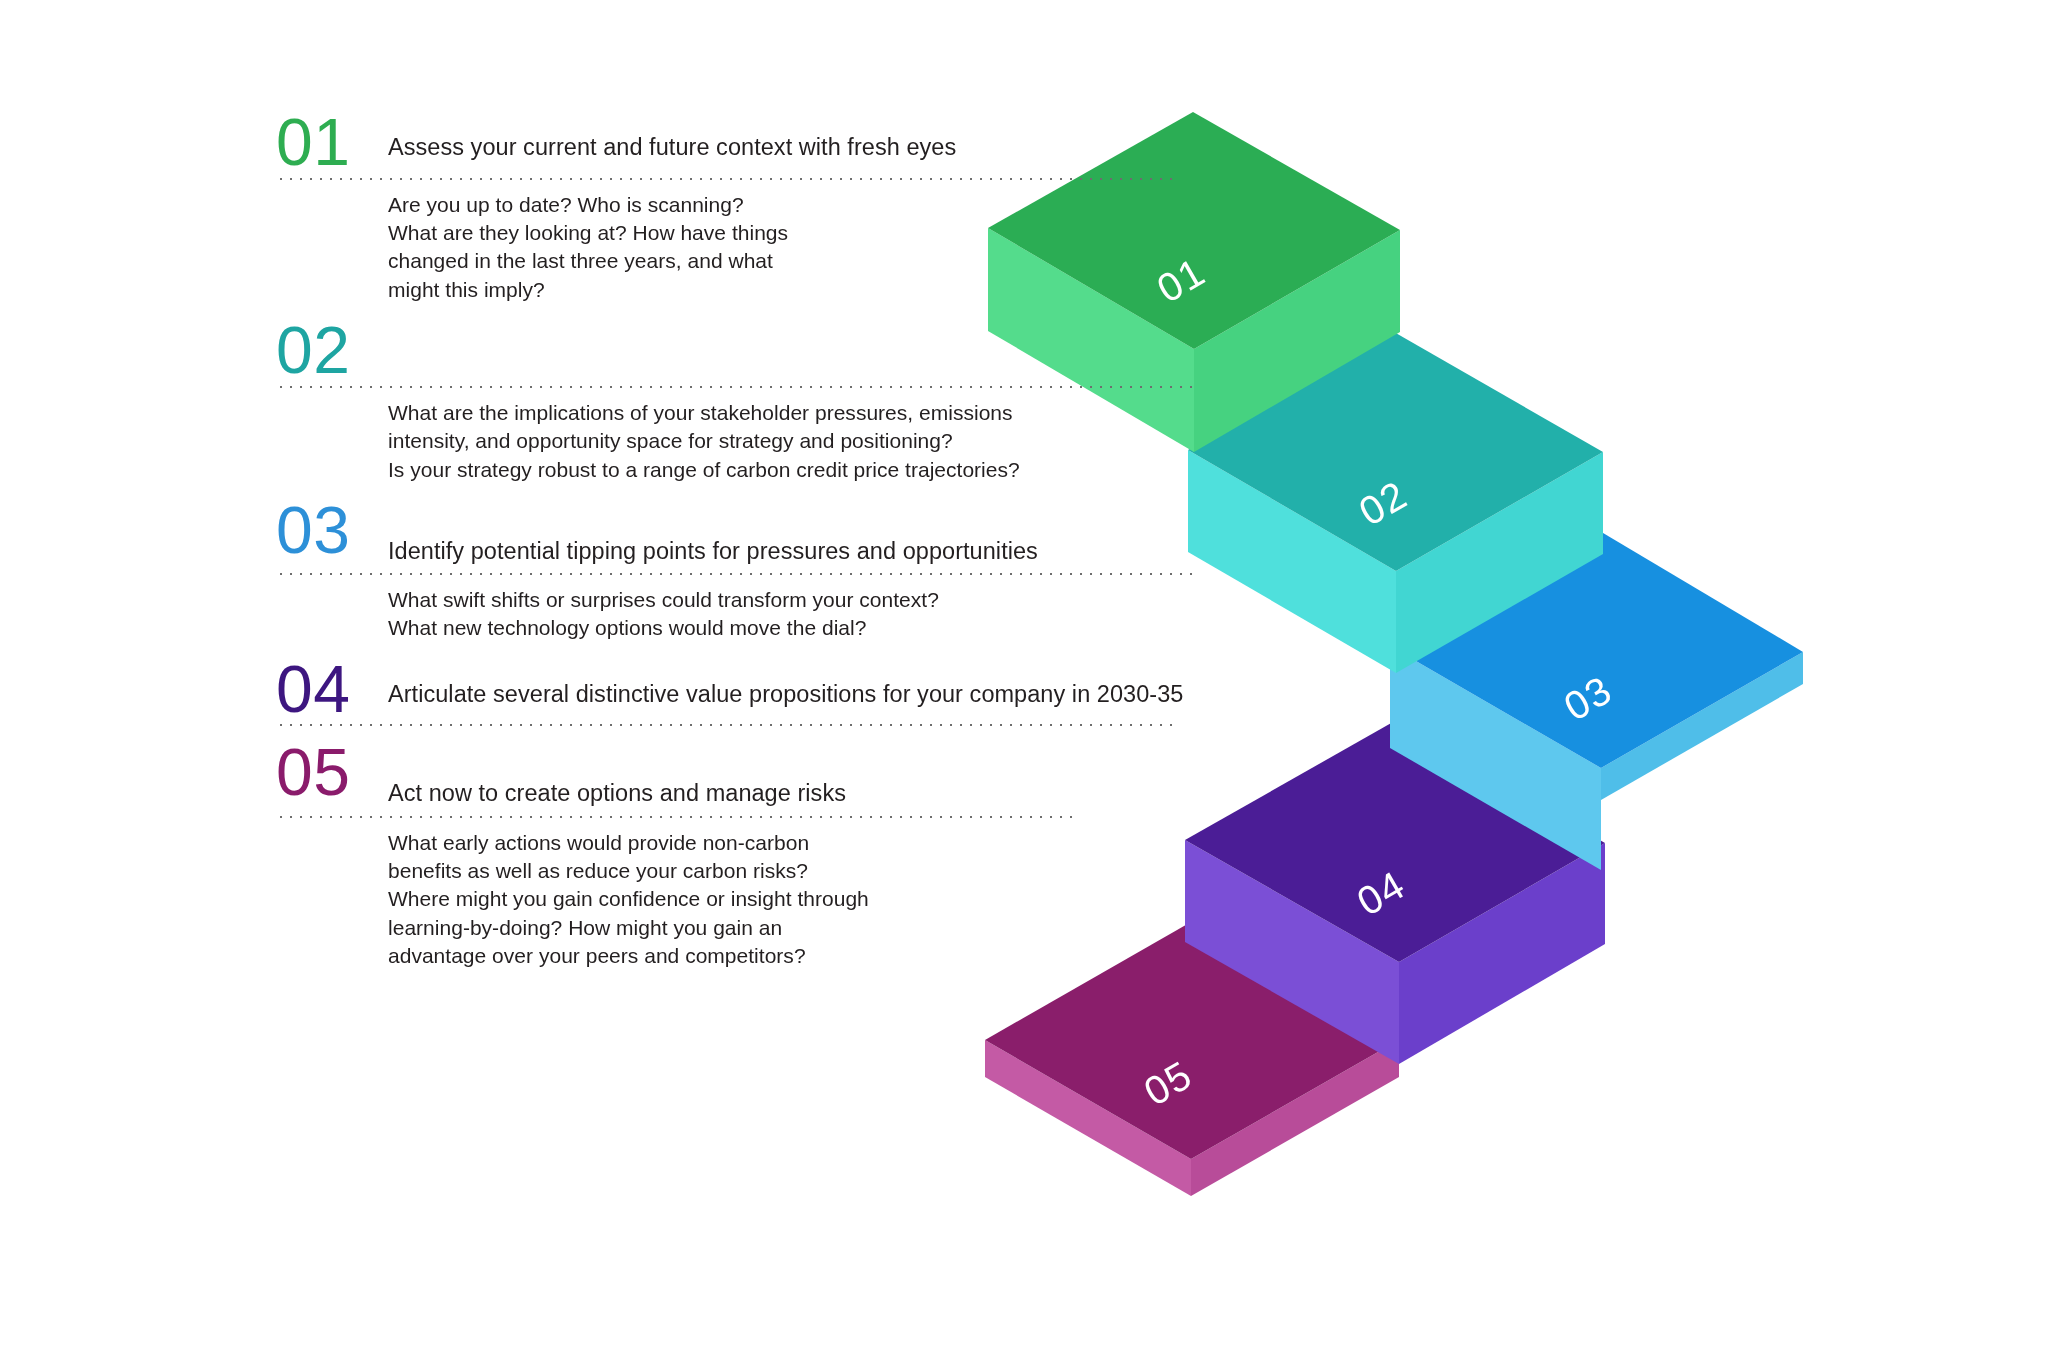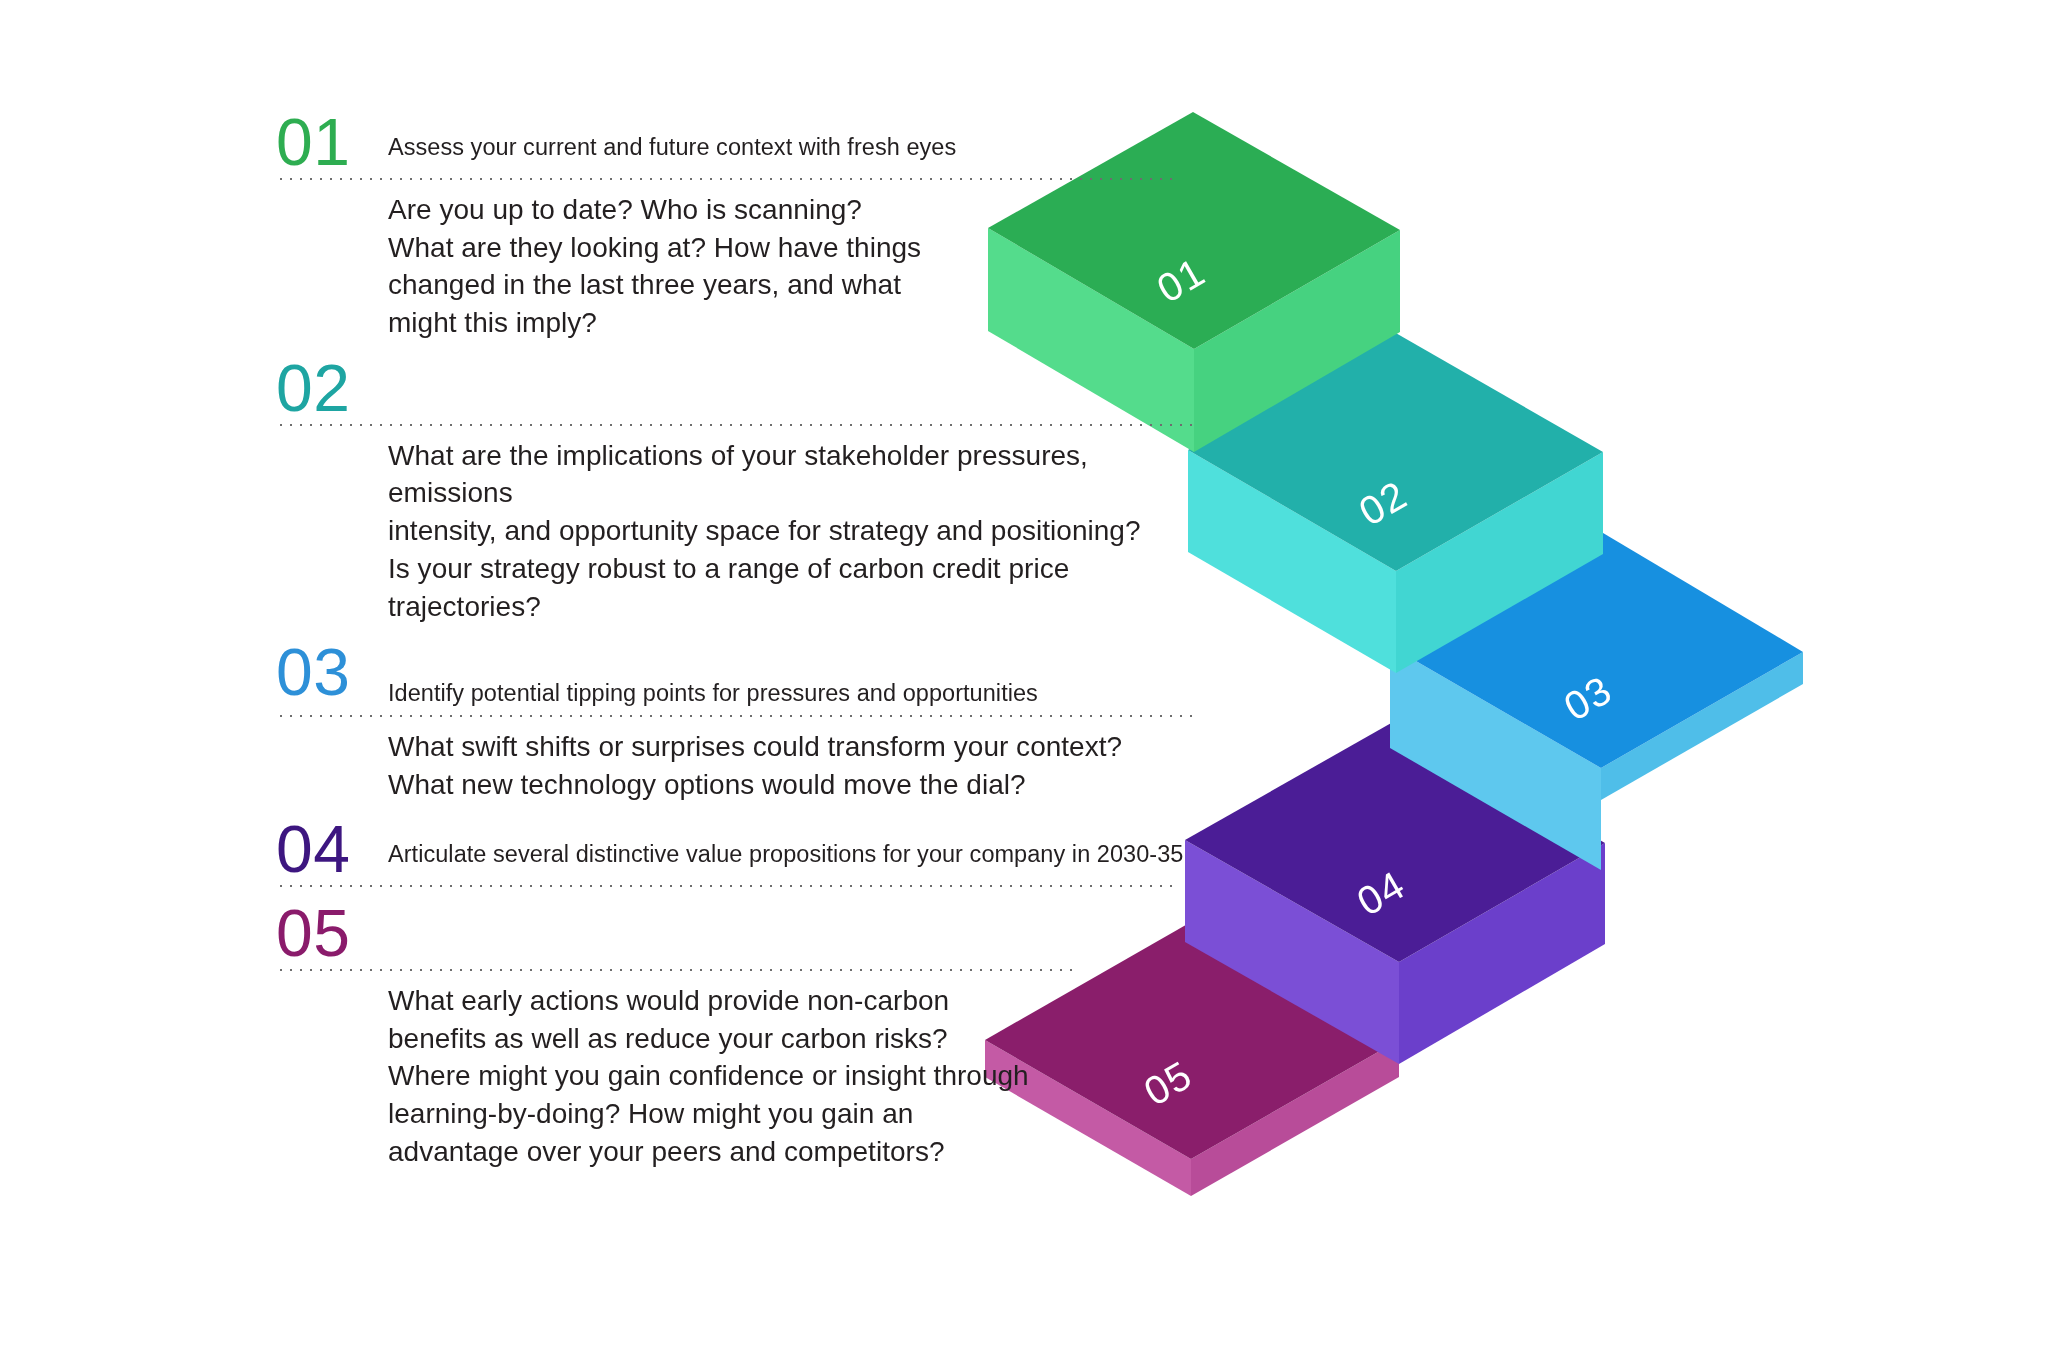--- a/index.html
+++ b/index.html
@@ -65,21 +65,21 @@
     height: 2px;
     margin-top: 7px;
     margin-left: 0px;
     background-image: radial-gradient(circle, #6e6e6e 0.9px, rgba(255,255,255,0) 1.1px);
     background-size: 10px 2px;
     background-repeat: repeat-x;
     background-position: 0 center;
   }
 
   .step-body {
-    font-size: 28px;
+    font-size: 21px;
     line-height: 1.35;
     color: #231f20;
     padding-left: 112px;
     padding-top: 11px;
     white-space: pre-line;
     letter-spacing: 0.02px;
   }
 
   
   #stairs {
@@ -183,20 +183,21 @@
         <div class="step-number" style="color:#3D1680;">04</div>
         <div class="step-title">Articulate several distinctive value propositions for your
 company in 2030-35</div>
       </div>
       <div class="divider" style="width:900px;"></div>
     </div>
 
     <div class="step-block">
       <div class="step-head">
         <div class="step-number" style="color:#8A1B6B;">05</div>
+        <div class="step-title" style="padding-top:30px;">Act now to create options and manage risks</div>
       </div>
       <div class="divider" style="width:800px;"></div>
       <div class="step-body">What early actions would provide non-carbon
 benefits as well as reduce your carbon risks?
 Where might you gain confidence or insight through
 learning-by-doing? How might you gain an
 advantage over your peers and competitors?</div>
     </div>
 
   </div>

